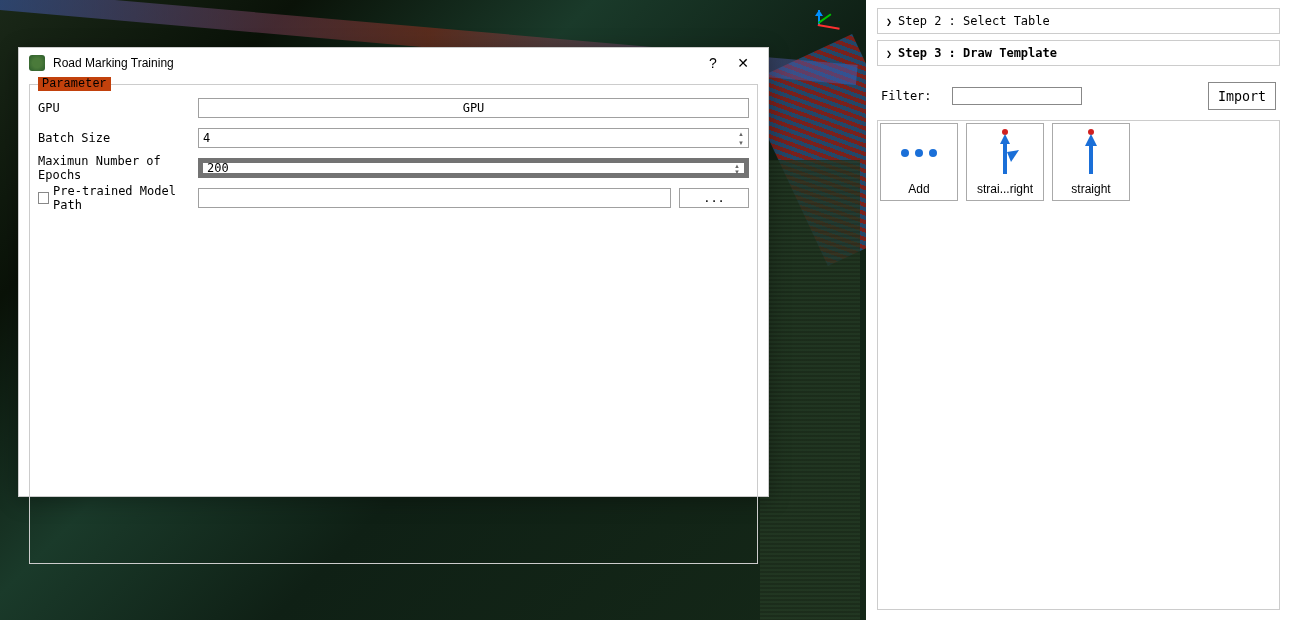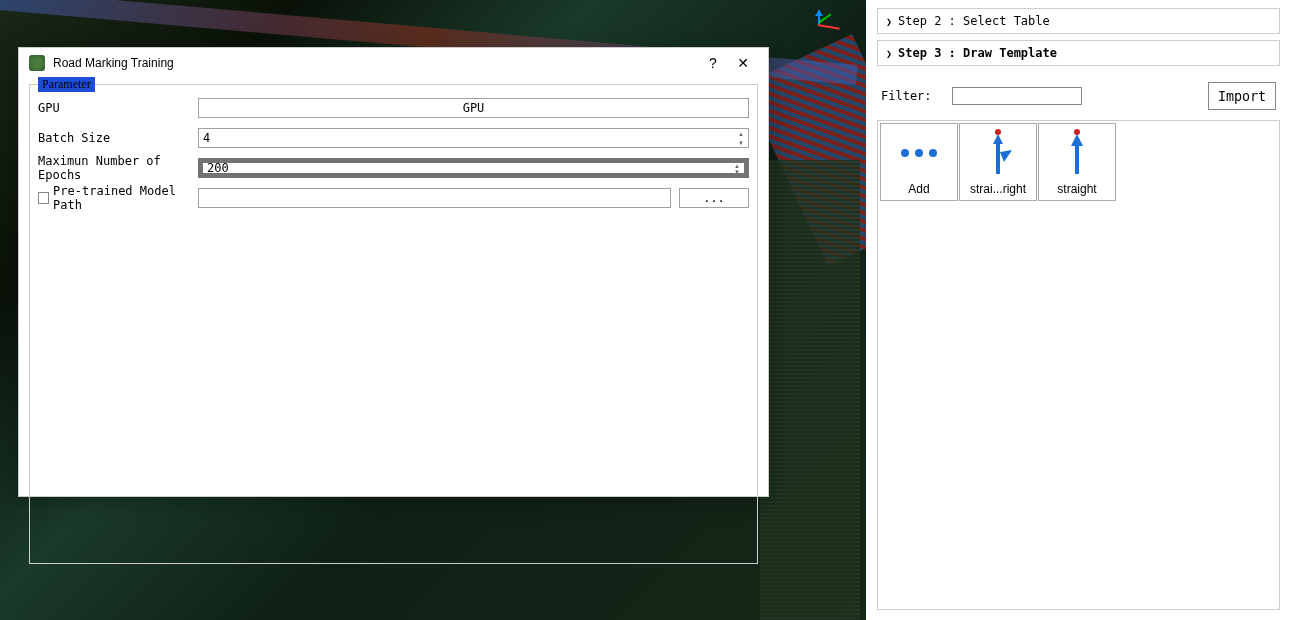--- a/index.html
+++ b/index.html
@@ -89,23 +89,23 @@
 .fieldset {
   margin: 6px 10px;
   border: 1px solid #ccc;
   padding: 12px 8px 8px 8px;
   position: relative;
   height: 480px;
 }
 .fieldset .legend {
   position: absolute;
   top: -8px; left: 8px;
-  background: #1d4ed8;
+  background: #c2410c;
   padding: 0 4px;
-  font-family: Liberation Serif, serif;
+  font-family: Liberation Mono, monospace;
 }
 .row {
   display: flex;
   align-items: center;
   margin-bottom: 8px;
   height: 22px;
 }
 .row .label {
   width: 160px;
   font-family: "NSimSun", monospace;
@@ -242,21 +242,21 @@
   background: #fff;
   font-family: "NSimSun", monospace;
   cursor: pointer;
 }
 .item-grid {
   border: 1px solid #ccc;
   height: 490px;
   padding: 2px;
   display: flex;
   align-items: flex-start;
-  gap: 1px;
+  gap: 8px;
 }
 .grid-item {
   width: 78px; height: 78px;
   border: 1px solid #aaa;
   display: flex;
   flex-direction: column;
   align-items: center;
   justify-content: flex-end;
   padding-bottom: 4px;
   cursor: pointer;

